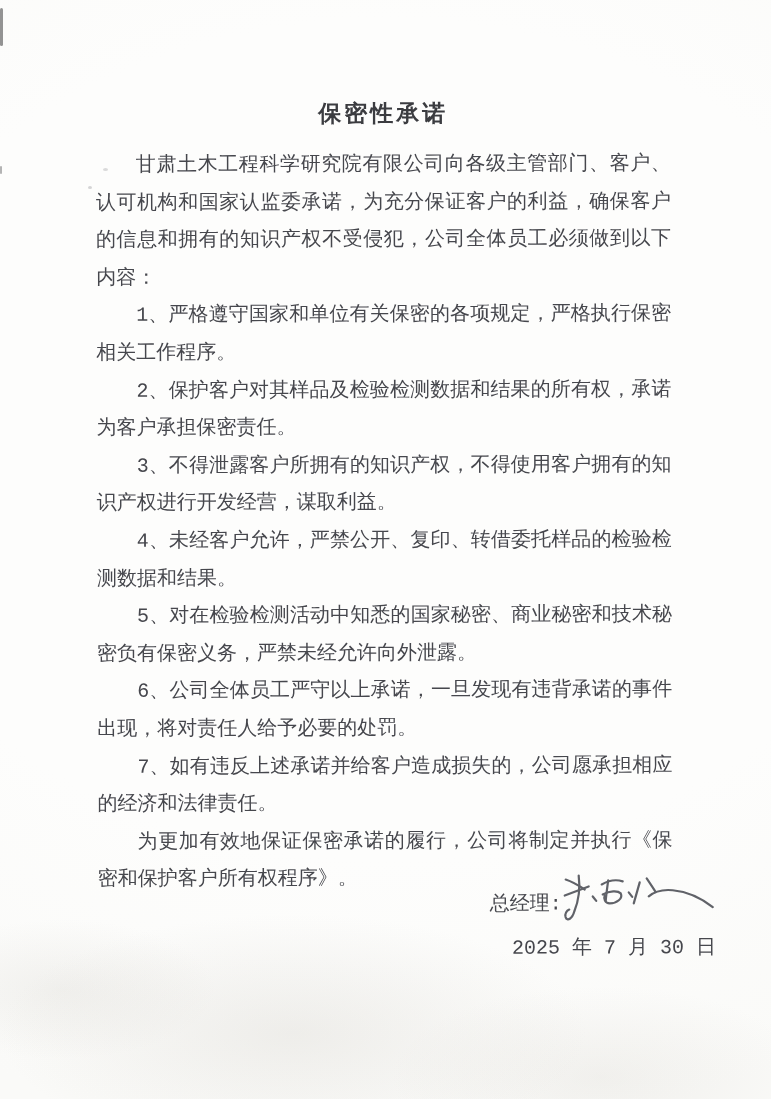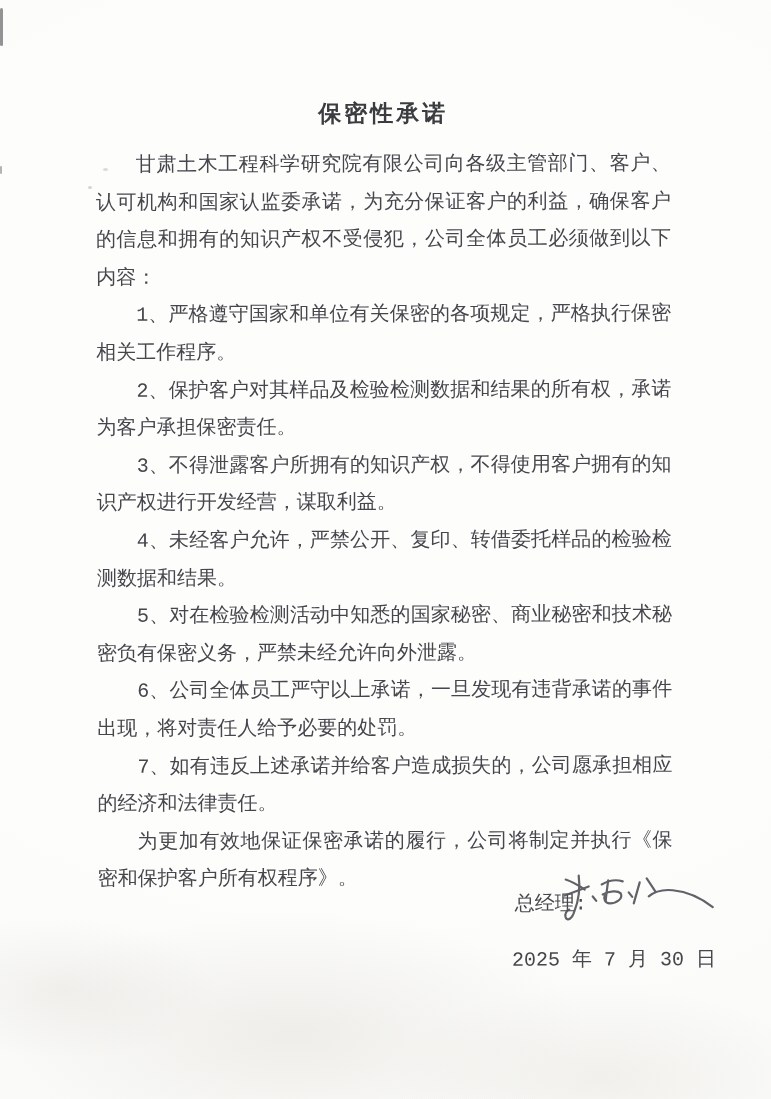--- a/index.html
+++ b/index.html
@@ -51,37 +51,37 @@
     text-align: justify;
     text-indent: 2em;
     color: #46474d;
   }
   .sig-block {
     position: relative;
     height: 230px;
   }
   .sig-label {
     position: absolute;
-    left: 417px;
+    left: 392px;
     top: -8px;
     font-size: 20px;
     color: #46474d;
     white-space: nowrap;
   }
   .signature {
     position: absolute;
     left: 455px;
     top: -32px;
     width: 165px;
     height: 80px;
   }
   .date-line {
     position: absolute;
     left: 414px;
-    top: 48px;
+    top: 36px;
     font-size: 20px;
     color: #46474d;
     white-space: nowrap;
   }
 </style>
 </head>
 <body>
 
 <div class="page">
   <div class="artifact a1"></div>

